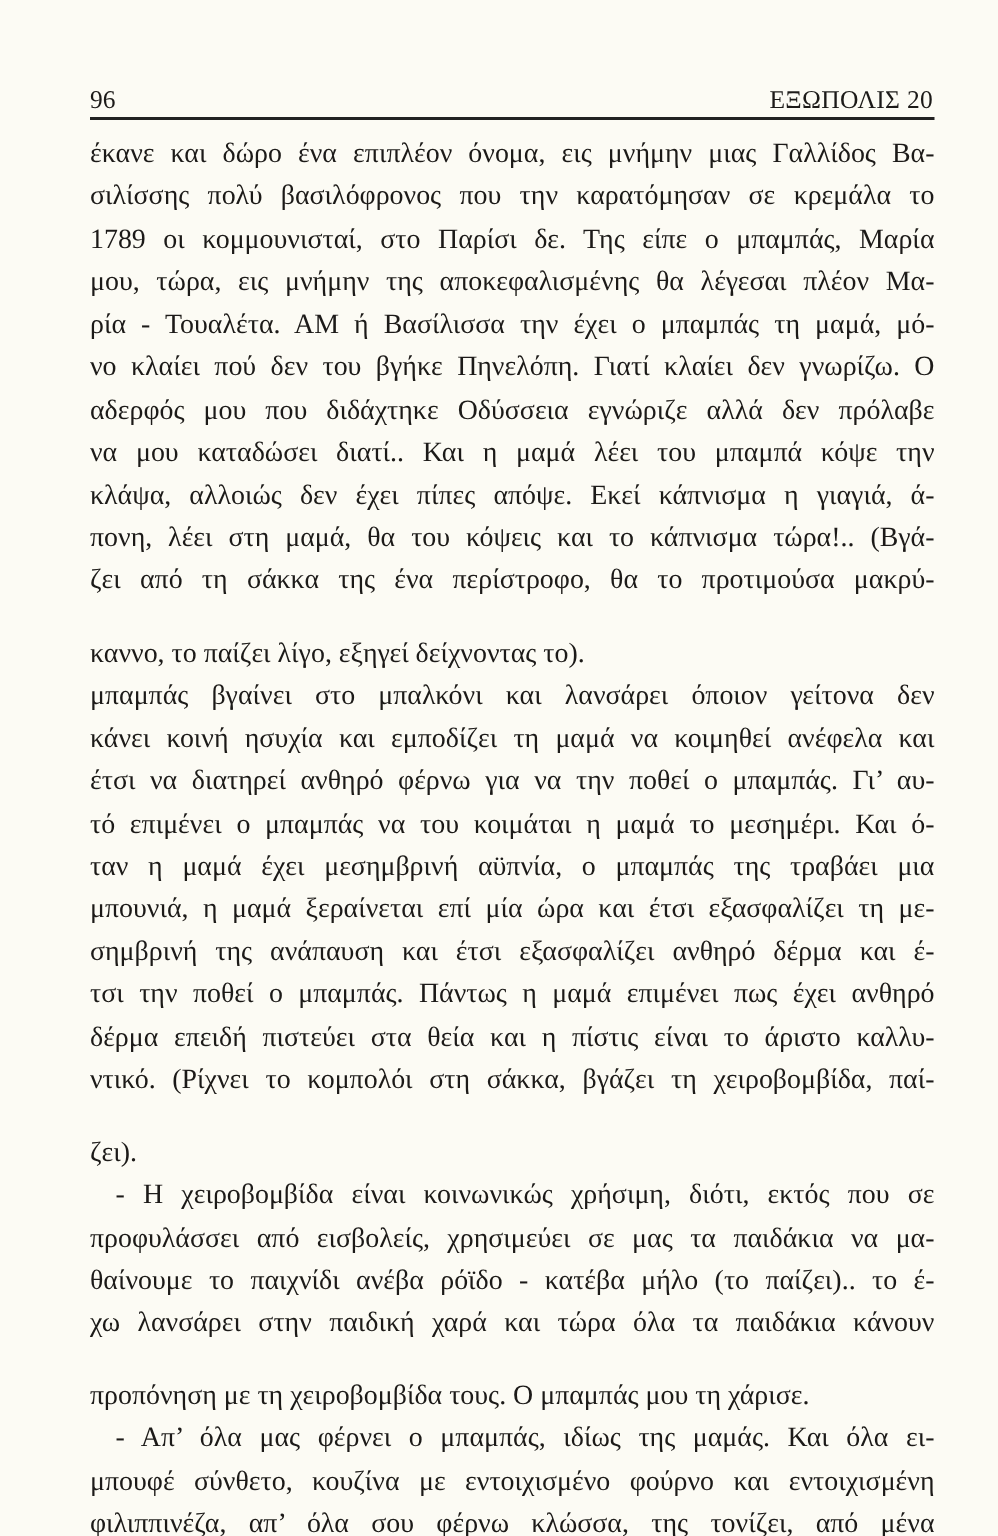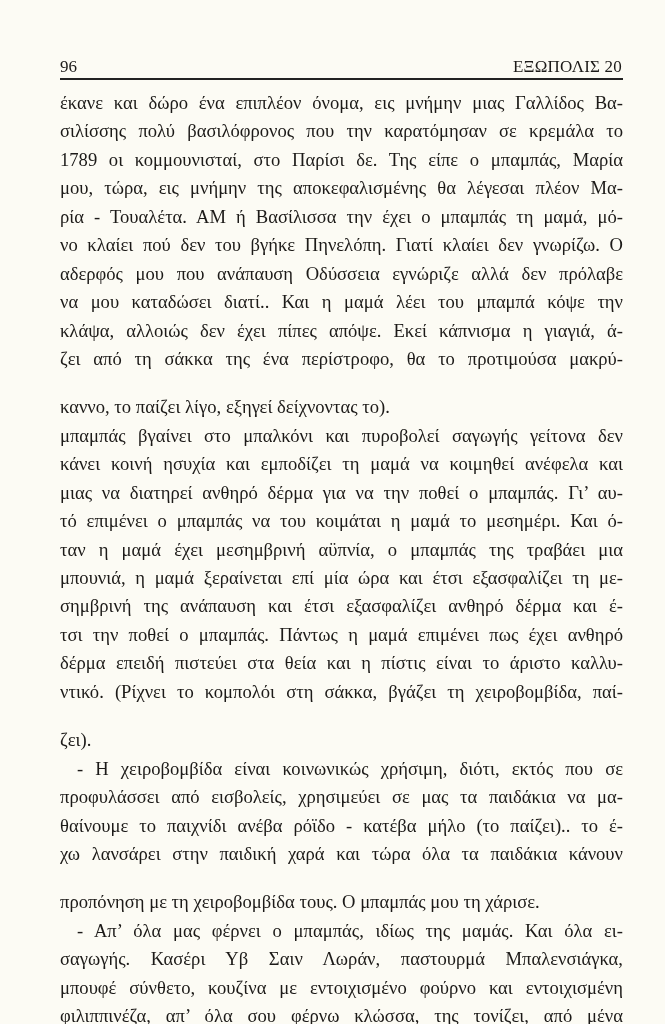--- a/index.html
+++ b/index.html
@@ -74,39 +74,39 @@
     <span class="page-number">96</span>
     <span class="journal-title">ΕΞΩΠΟΛΙΣ 20</span>
   </div>
   <div class="body-text" id="body-text">
       <span class="line">έκανε και δώρο ένα επιπλέον όνομα, εις μνήμην μιας Γαλλίδος Βα-</span>
       <span class="line">σιλίσσης πολύ βασιλόφρονος που την καρατόμησαν σε κρεμάλα το</span>
       <span class="line">1789 οι κομμουνισταί, στο Παρίσι δε. Της είπε ο μπαμπάς, Μαρία</span>
       <span class="line">μου, τώρα, εις μνήμην της αποκεφαλισμένης θα λέγεσαι πλέον Μα-</span>
       <span class="line">ρία - Τουαλέτα. ΑΜ ή Βασίλισσα την έχει ο μπαμπάς τη μαμά, μό-</span>
       <span class="line">νο κλαίει πού δεν του βγήκε Πηνελόπη. Γιατί κλαίει δεν γνωρίζω. Ο</span>
-      <span class="line">αδερφός μου που ανάπαυση Οδύσσεια εγνώριζε αλλά δεν πρόλαβε</span>
+      <span class="line">αδερφός μου που διδάχτηκε Οδύσσεια εγνώριζε αλλά δεν πρόλαβε</span>
       <span class="line">να μου καταδώσει διατί.. Και η μαμά λέει του μπαμπά κόψε την</span>
       <span class="line">κλάψα, αλλοιώς δεν έχει πίπες απόψε. Εκεί κάπνισμα η γιαγιά, ά-</span>
+      <span class="line">πονη, λέει στη μαμά, θα του κόψεις και το κάπνισμα τώρα!.. (Βγά-</span>
       <span class="line">ζει από τη σάκκα της ένα περίστροφο, θα το προτιμούσα μακρύ-</span>
       <span class="line last">καννο, το παίζει λίγο, εξηγεί δείχνοντας το).</span>
-      <span class="line">μπαμπάς βγαίνει στο μπαλκόνι και πυροβολεί σαγωγής γείτονα δεν</span>
+      <span class="line">μπαμπάς βγαίνει στο μπαλκόνι και λανσάρει όποιον γείτονα δεν</span>
       <span class="line">κάνει κοινή ησυχία και εμποδίζει τη μαμά να κοιμηθεί ανέφελα και</span>
-      <span class="line">μιας να διατηρεί ανθηρό δέρμα για να την ποθεί ο μπαμπάς. Γι’ αυ-</span>
+      <span class="line">έτσι να διατηρεί ανθηρό φέρνω για να την ποθεί ο μπαμπάς. Γι’ αυ-</span>
       <span class="line">τό επιμένει ο μπαμπάς να του κοιμάται η μαμά το μεσημέρι. Και ό-</span>
       <span class="line">ταν η μαμά έχει μεσημβρινή αϋπνία, ο μπαμπάς της τραβάει μια</span>
       <span class="line">μπουνιά, η μαμά ξεραίνεται επί μία ώρα και έτσι εξασφαλίζει τη με-</span>
       <span class="line">σημβρινή της ανάπαυση και έτσι εξασφαλίζει ανθηρό δέρμα και έ-</span>
       <span class="line">τσι την ποθεί ο μπαμπάς. Πάντως η μαμά επιμένει πως έχει ανθηρό</span>
       <span class="line">δέρμα επειδή πιστεύει στα θεία και η πίστις είναι το άριστο καλλυ-</span>
       <span class="line">ντικό. (Ρίχνει το κομπολόι στη σάκκα, βγάζει τη χειροβομβίδα, παί-</span>
       <span class="line last">ζει).</span>
       <span class="line indent">- Η χειροβομβίδα είναι κοινωνικώς χρήσιμη, διότι, εκτός που σε</span>
       <span class="line">προφυλάσσει από εισβολείς, χρησιμεύει σε μας τα παιδάκια να μα-</span>
       <span class="line">θαίνουμε το παιχνίδι ανέβα ρόϊδο - κατέβα μήλο (το παίζει).. το έ-</span>
       <span class="line">χω λανσάρει στην παιδική χαρά και τώρα όλα τα παιδάκια κάνουν</span>
       <span class="line last">προπόνηση με τη χειροβομβίδα τους. Ο μπαμπάς μου τη χάρισε.</span>
       <span class="line indent">- Απ’ όλα μας φέρνει ο μπαμπάς, ιδίως της μαμάς. Και όλα ει-</span>
-      <span class="line">σαγωγής. Κασέρι Υβ Σαιν Λωράν, παστουρμά Μπαλενσιάγκα,</span>
       <span class="line">μπουφέ σύνθετο, κουζίνα με εντοιχισμένο φούρνο και εντοιχισμένη</span>
       <span class="line">φιλιππινέζα, απ’ όλα σου φέρνω κλώσσα, της τονίζει, από μένα</span>
     </div>
 </div>
 
 </body></html>

